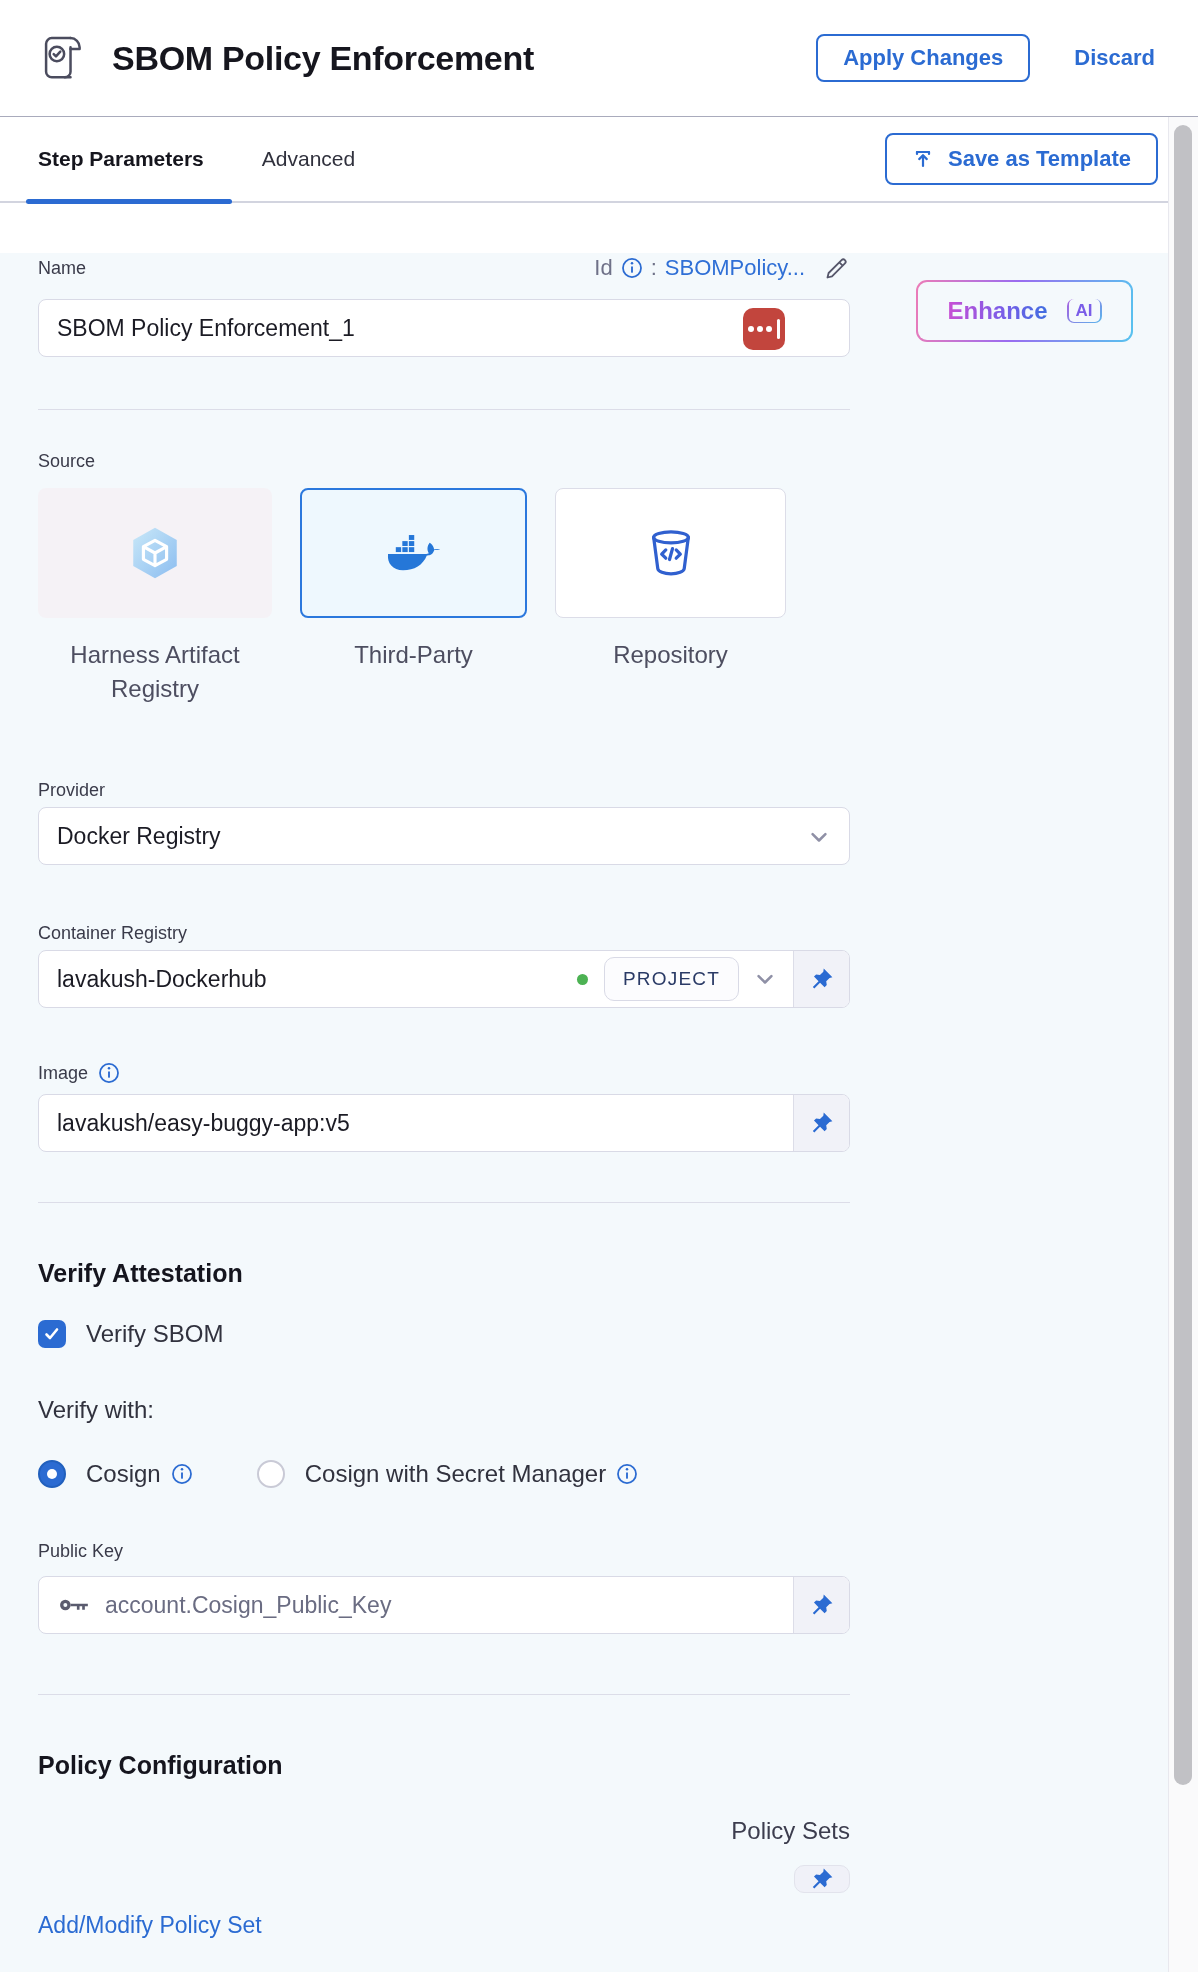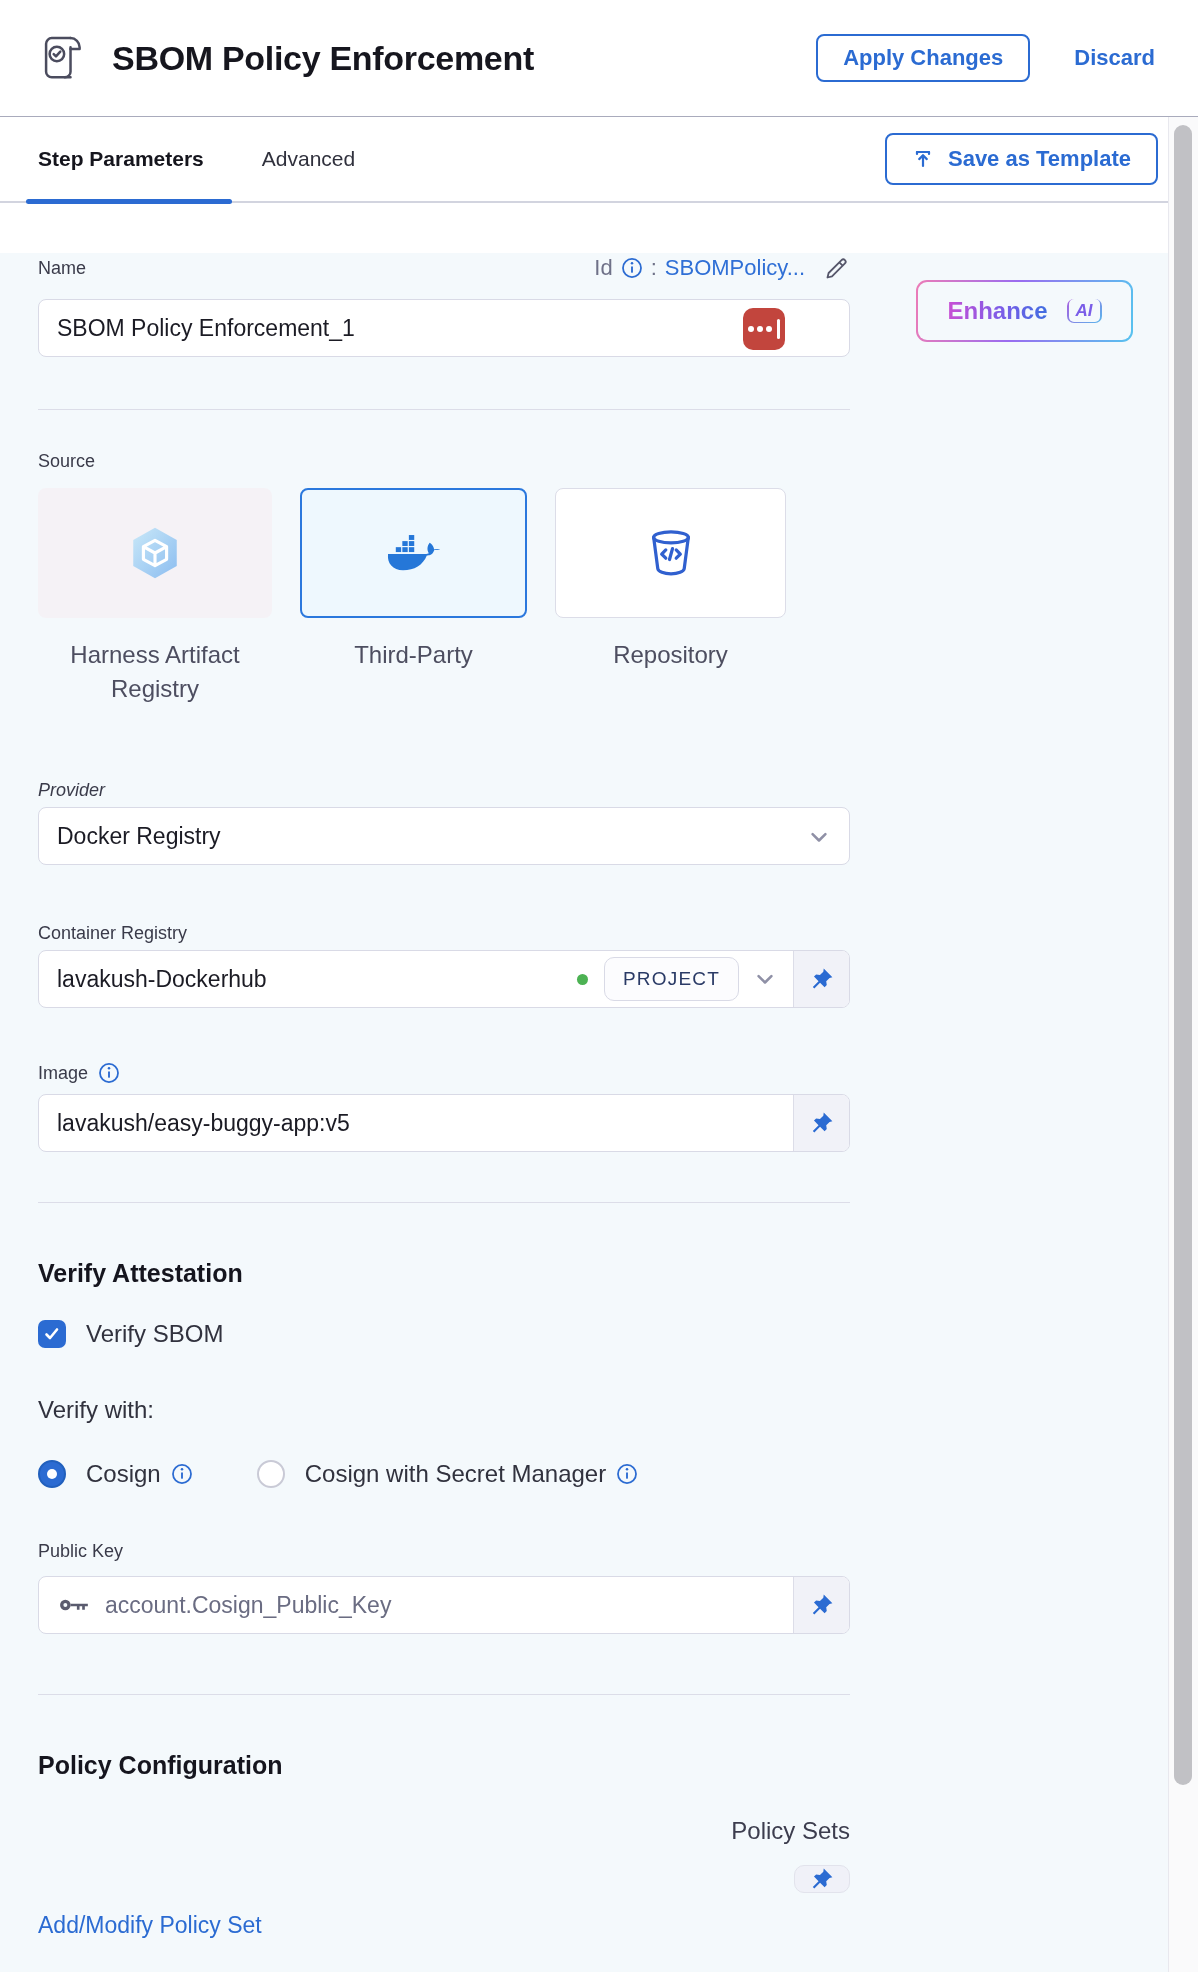--- a/index.html
+++ b/index.html
@@ -61,34 +61,34 @@
   .enhance{position:absolute;left:916px;top:27px;width:217px;height:62px;border-radius:11px;
     padding:2px;background:linear-gradient(100deg,#ec7cb7,#9a6cf0 45%,#57c3ef);cursor:pointer;}
   .enhance-inner{height:100%;border-radius:9px;background:var(--content-bg);
     display:flex;align-items:center;justify-content:center;gap:19px;}
   .enhance-text{font-size:24px;font-weight:700;
     background:linear-gradient(90deg,#c94fd4,#7a5de8 55%,#3f6ee0);
     -webkit-background-clip:text;background-clip:text;color:transparent;}
   .ai-badge{padding:2px;border-radius:7px;background:linear-gradient(135deg,#a95fe0,#58b7ec);}
   .ai-badge-inner{border-radius:5px;background:var(--content-bg);padding:2px 7px;
     font-size:17px;font-weight:700;
-    background-clip:padding-box;color:#7a5de8;font-style:italic;}
+    background-clip:padding-box;color:#7a5de8;}
 
   
   .source-label{margin-top:36px;height:30px;display:flex;align-items:center;font-weight:400;}
   .cards-row{margin-top:12px;display:flex;gap:28px;}
   .src-col{display:flex;flex-direction:column;align-items:center;}
   .src-card{width:100%;height:130px;border-radius:8px;display:flex;align-items:center;
     justify-content:center;cursor:pointer;}
   .src-card.gray{background:#f5f2f6;}
   .src-card.selected{background:#eef8fe;border:2px solid #2b78dd;}
   .src-card.white{background:#fff;border:1px solid #dcdde8;}
   .src-label{margin-top:20px;font-size:24px;line-height:34px;color:#4d4e60;text-align:center;}
 
-  .provider-label{margin-top:74px;font-style:italic;}
+  .provider-label{margin-top:74px;}
   .select-input{margin-top:6px;}
   .chevron{position:absolute;right:16px;top:15px;}
 
   .cr-label{margin-top:58px;}
   .suffix-cluster{margin-left:auto;display:flex;align-items:center;height:100%;}
   .green-dot{width:11px;height:11px;border-radius:50%;background:var(--green-dot);}
   .scope-badge{margin-left:16px;height:44px;display:flex;align-items:center;padding:0 18px;
     border:1px solid var(--border);border-radius:10px;background:#fcfcfe;color:#2a3a66;
     font-size:19px;font-weight:400;letter-spacing:1.2px;}
   .cr-chevron{margin:0 14px 0 12px;display:flex;}

